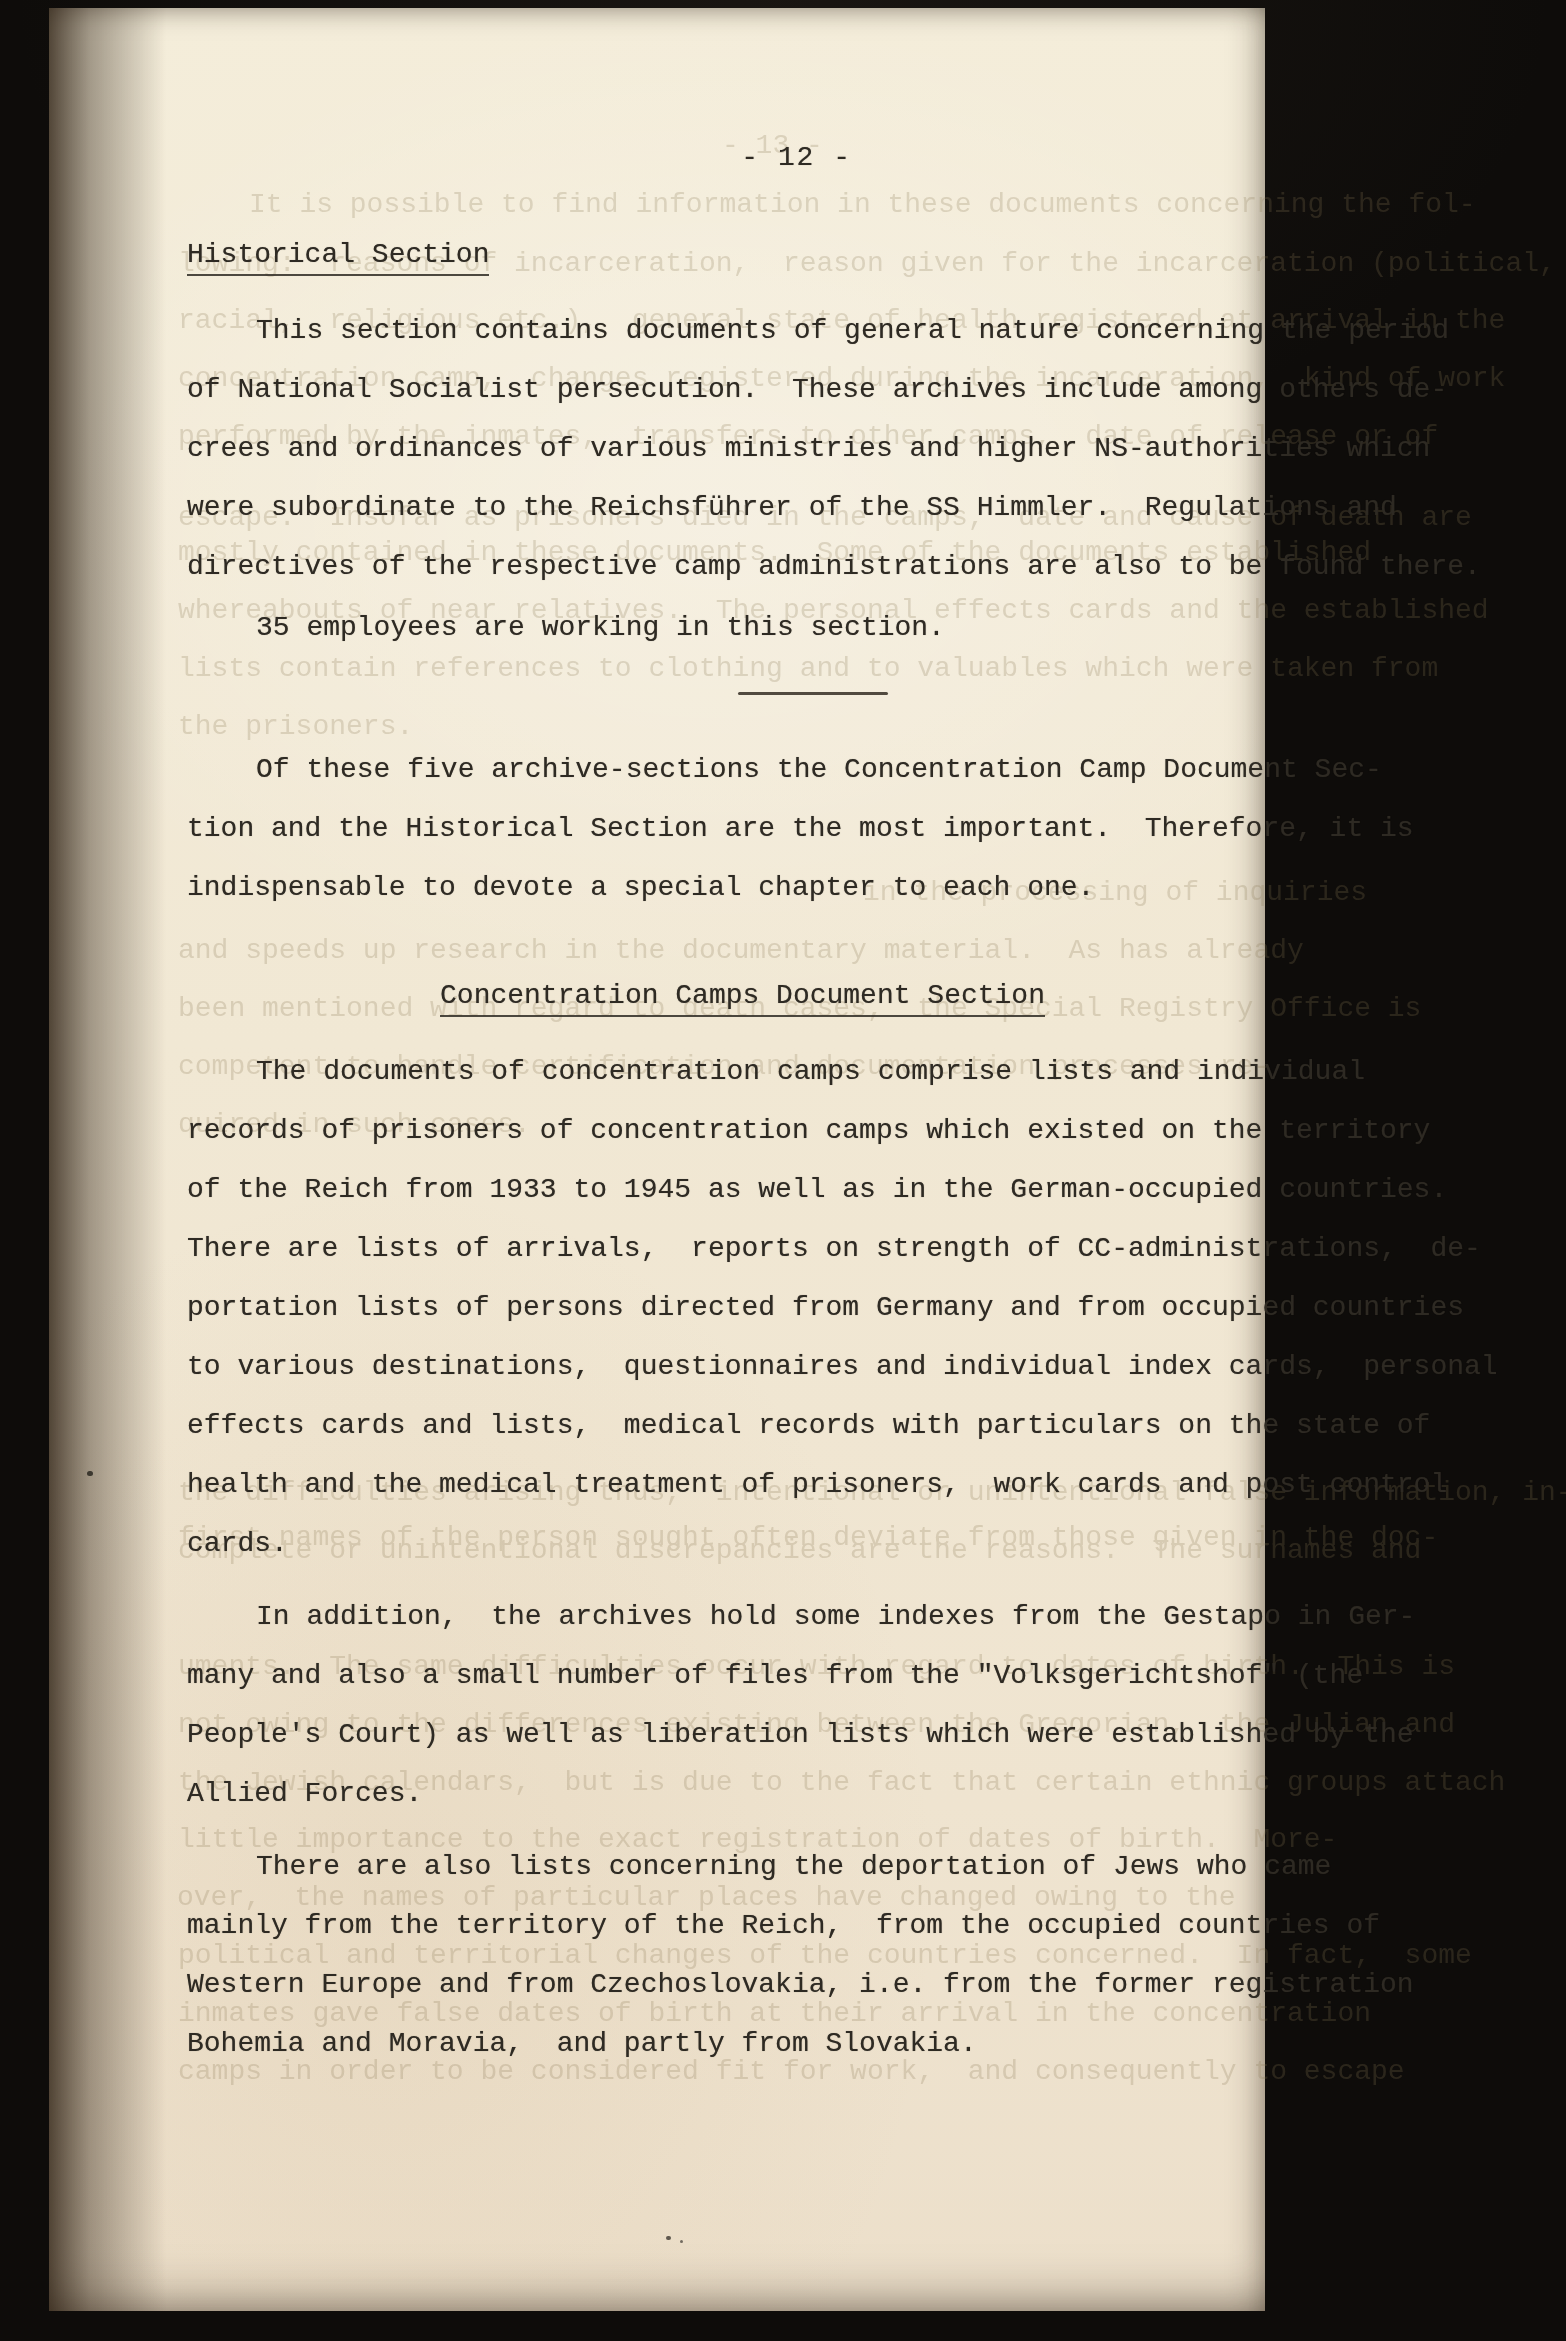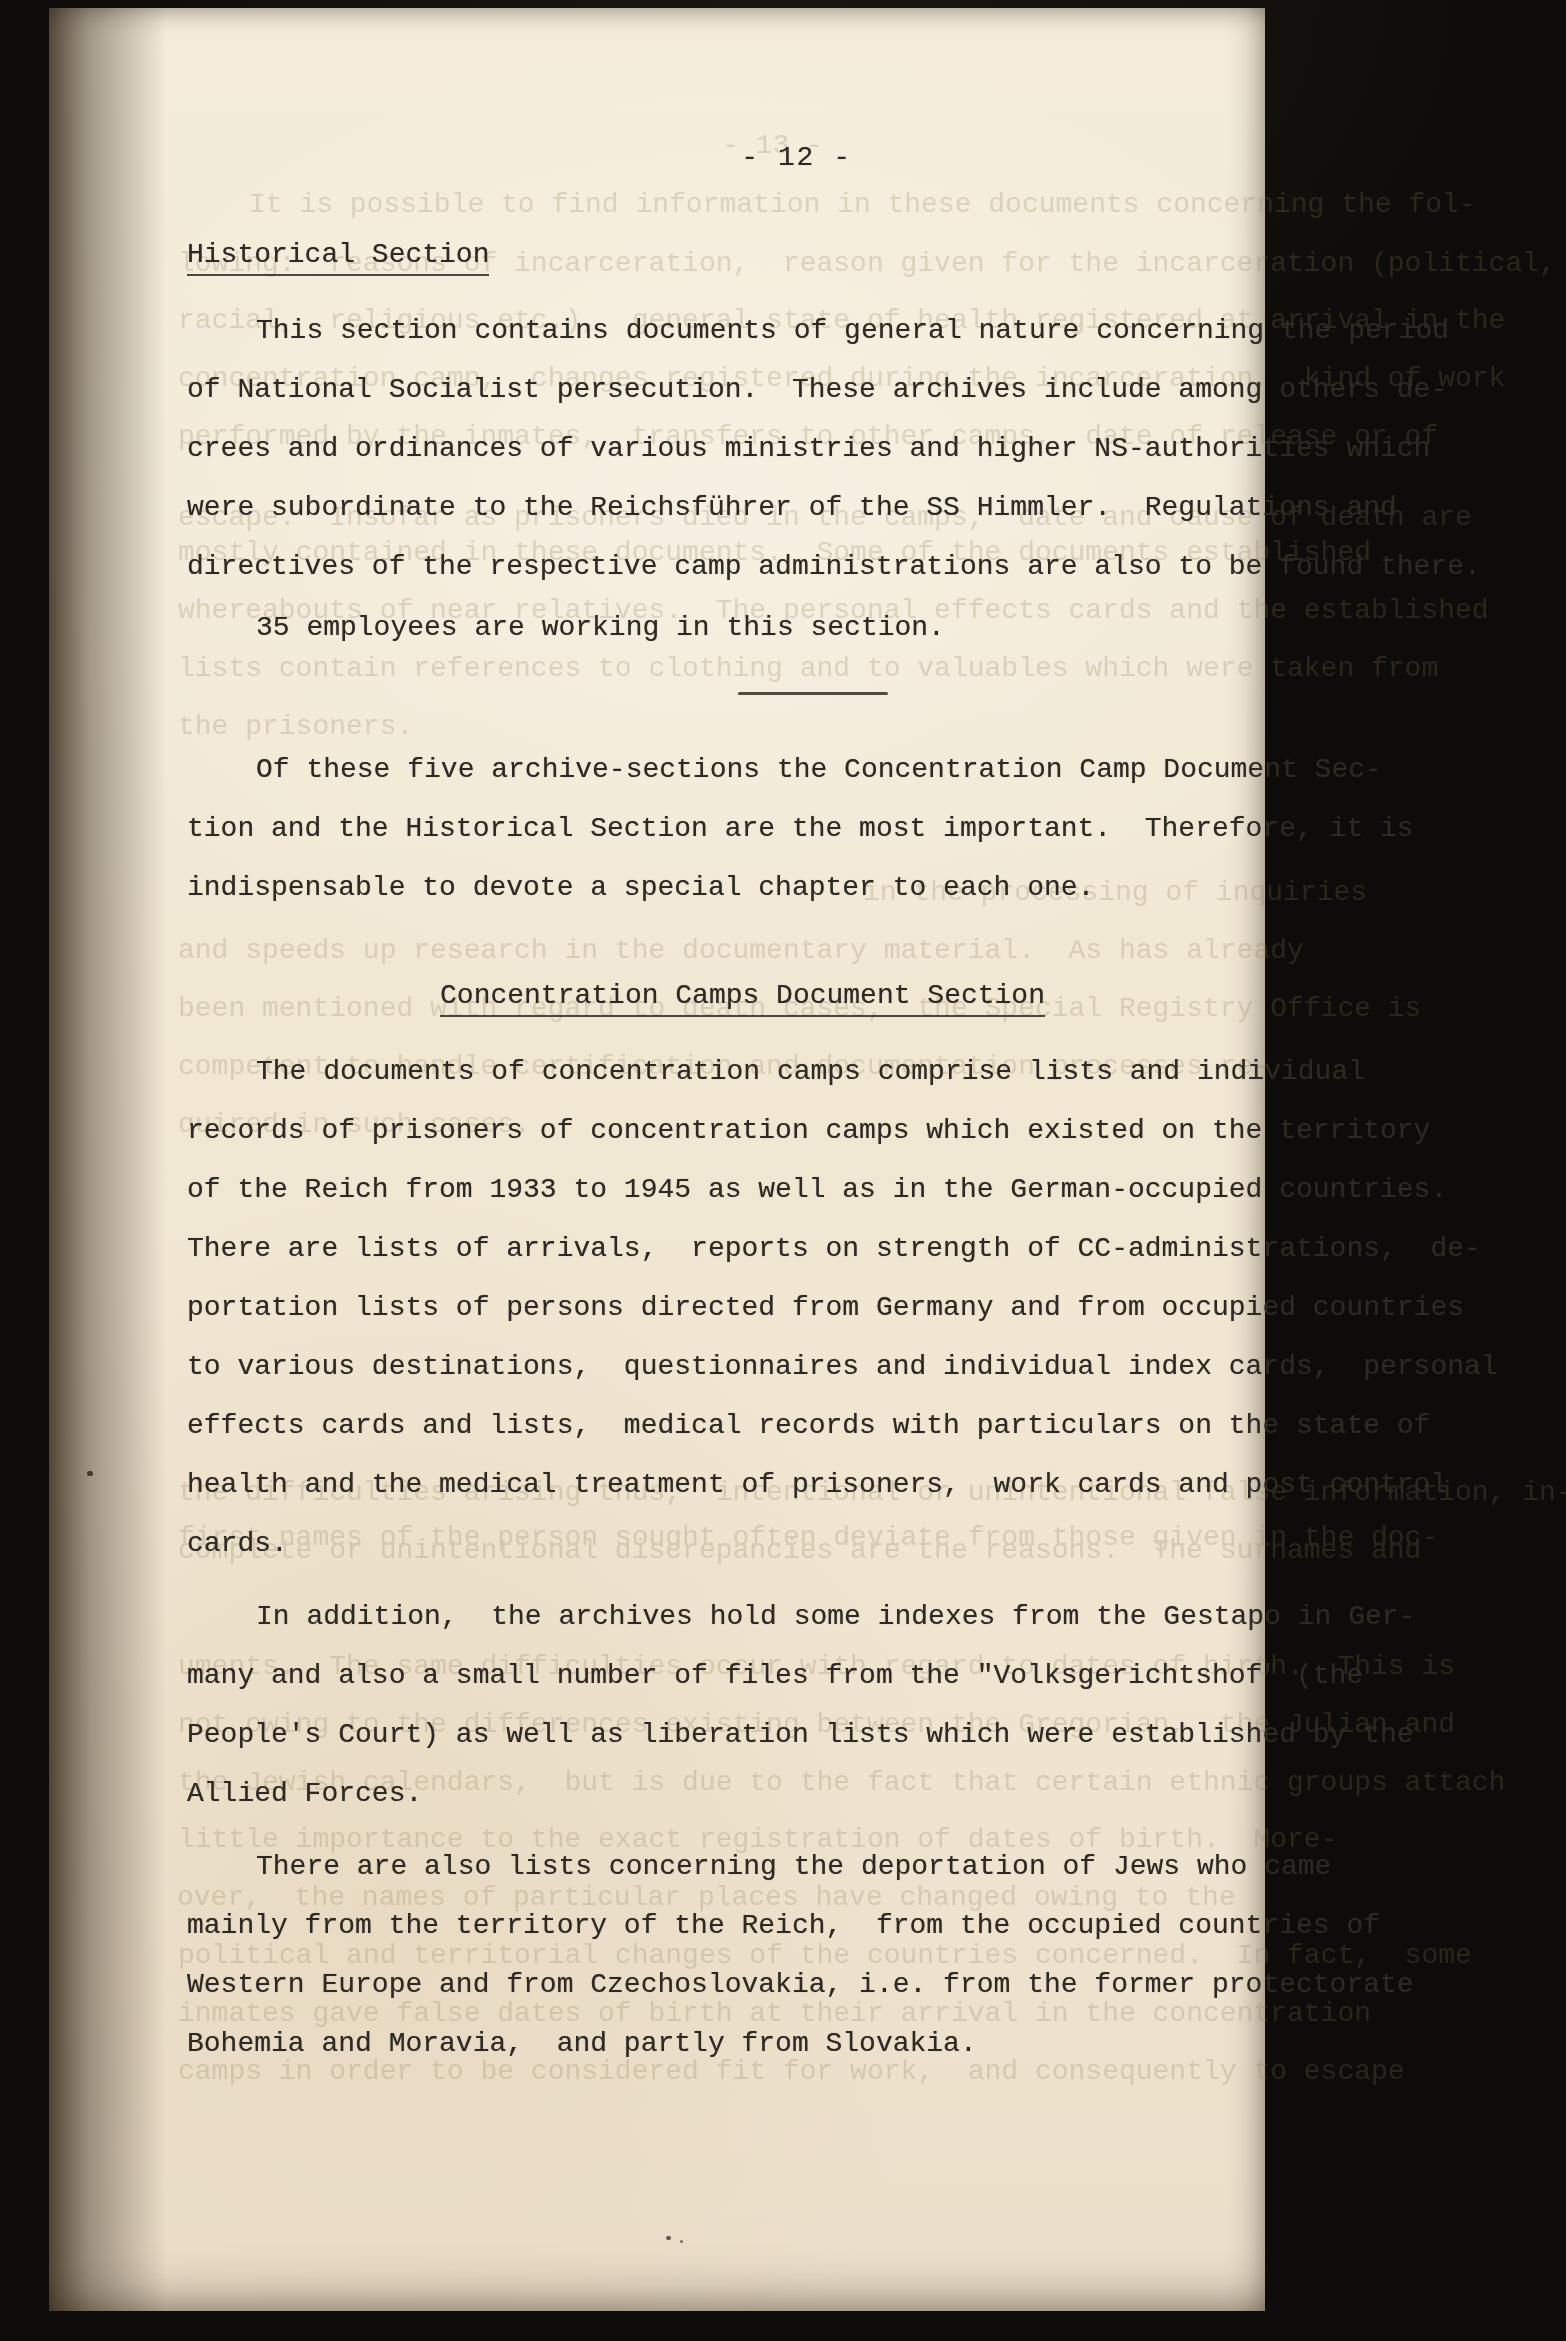--- a/index.html
+++ b/index.html
@@ -233,19 +233,19 @@
     <div class="para para-cc2">
         <div class="tline">In addition,  the archives hold some indexes from the Gestapo in Ger-</div>
         <div class="tline">many and also a small number of files from the "Volksgerichtshof" (the</div>
         <div class="tline">People's Court) as well as liberation lists which were established by the</div>
         <div class="tline">Allied Forces.</div>
       </div>
 
     <div class="para para-cc3">
         <div class="tline">There are also lists concerning the deportation of Jews who came</div>
         <div class="tline">mainly from the territory of the Reich,  from the occupied countries of</div>
-        <div class="tline">Western Europe and from Czechoslovakia, i.e. from the former protectorate</div>
+        <div class="tline">Western Europe and from Czechoslovakia, i.e. from the former registration</div>
         <div class="tline">Bohemia and Moravia,  and partly from Slovakia.</div>
       </div>
 
   </div>
 </div>
 
 
 </body></html>

